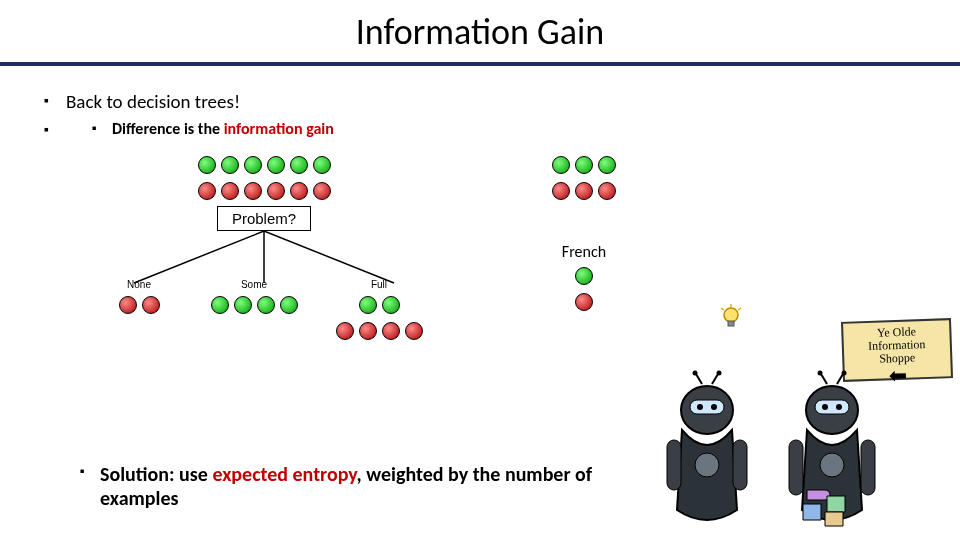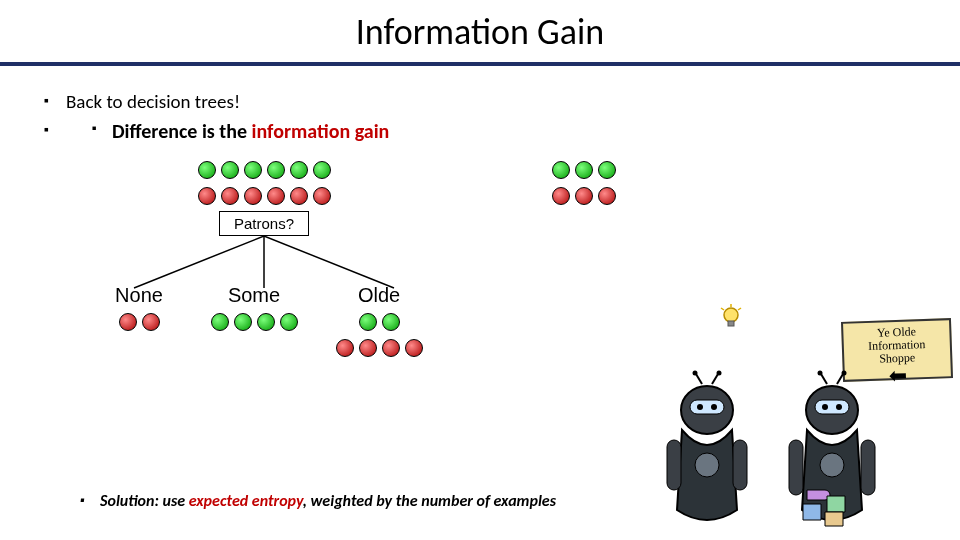--- a/index.html
+++ b/index.html
@@ -19,21 +19,21 @@
   .rule {
     height: 4px;
     background: #1f2f66;
     width: 100%;
   }
   .content { padding: 20px 30px 0 44px; }
   ul { list-style: none; }
   .b1 > li { font-size: 19px; margin: 4px 0; padding-left: 22px; position: relative; }
   .b1 > li::before { content: "▪"; position: absolute; left: 0; top: 2px; font-size: 14px; }
   .b2 { margin-top: 6px; margin-left: 26px; }
-  .b2 > li { font-size: 20px; font-weight: 700; margin: 4px 0; padding-left: 20px; position: relative; }
+  .b2 > li { font-size: 16px; font-weight: 700; margin: 4px 0; padding-left: 20px; position: relative; }
   .b2 > li::before { content: "▪"; position: absolute; left: 0; top: 2px; font-size: 12px; }
   .em-red { color: #c00000; }
   .diagram {
     margin: 18px 0 0 50px;
     width: 560px;
   }
   .dots-row { display: flex; gap: 5px; justify-content: center; }
   .dots-row + .dots-row { margin-top: 4px; }
   .dot { width: 18px; height: 18px; border-radius: 50%; border: 1.5px solid #000; }
   .g { background: radial-gradient(circle at 35% 35%, #7cff7c, #009900); }
@@ -41,31 +41,31 @@
   .dot-stack { display:flex; flex-direction:column; align-items:center; gap:4px;}
   .attr-box {
     border: 1.5px solid #000;
     padding: 3px 14px;
     font-family: Arial, sans-serif;
     font-size: 15px;
     background: #fff;
     display:inline-block;
   }
   .split-wrap { position: relative; height: 120px; }
-  .branch-labels { display:flex; justify-content:space-between; margin-top:48px; font-family: Arial, sans-serif; font-size:20px;}
+  .branch-labels { display:flex; justify-content:space-between; margin-top:48px; font-family: Arial, sans-serif; font-size:10px;}
   .branch-col { display:flex; flex-direction:column; align-items:center; gap:6px; }
   svg.lines { position:absolute; top:0; left:0; width:100%; height:100%; }
   .two-trees { display:flex; gap: 90px; align-items: flex-start; }
   .tree { display:flex; flex-direction:column; align-items:center; }
   .solution {
     position:absolute;
     left: 80px; bottom: 30px;
     width: 520px;
   }
-  .solution li { font-size: 16px; font-weight:700; padding-left:20px; position:relative;font-style:italic; }
+  .solution li { font-size: 20px; font-weight:700; padding-left:20px; position:relative; }
   .solution li::before { content:"▪"; position:absolute; left:0; top:2px; font-size:12px;}
   
   .cartoon { position:absolute; right: 8px; bottom: 0; width: 320px; height: 240px; }
   .sign {
     position:absolute; right:0; top:20px;
     width:110px; height:60px;
     background:#f5e6a8; border:2px solid #333;
     font-family: cursive; font-size:12px; text-align:center;
     padding:4px; transform: rotate(-2deg);
     line-height:1.1;
@@ -117,21 +117,21 @@
           <div class="dots-row">
             <span class="dot r"></span>
               <span class="dot r"></span>
               <span class="dot r"></span>
             <span class="dot r"></span>
               <span class="dot r"></span>
               <span class="dot r"></span>
           </div>
         </div>
         <div style="height:6px"></div>
-        <div class="attr-box">Patrons?</div>
+        <div class="attr-box">Problem?</div>
         <div class="split-wrap" style="width:340px;">
           <svg class="lines" viewBox="0 0 340 120">
             <line x1="170" y1="0" x2="40" y2="52" stroke="#000" stroke-width="1.5"></line>
             <line x1="170" y1="0" x2="170" y2="52" stroke="#000" stroke-width="1.5"></line>
             <line x1="170" y1="0" x2="300" y2="52" stroke="#000" stroke-width="1.5"></line>
           </svg>
           <div class="branch-labels">
             <div class="branch-col" style="width:90px;">
               <span>None</span>
               <div class="dots-row">
@@ -142,21 +142,21 @@
             <div class="branch-col" style="width:120px;">
               <span>Some</span>
               <div class="dots-row">
                   <span class="dot g"></span>
                   <span class="dot g"></span>
                   <span class="dot g"></span>
                   <span class="dot g"></span>
                 </div>
             </div>
             <div class="branch-col" style="width:110px;">
-              <span>Olde</span>
+              <span>Full</span>
               <div class="dot-stack">
                 <div class="dots-row">
                     <span class="dot g"></span>
                     <span class="dot g"></span>
                   </div>
                 <div class="dots-row">
                     <span class="dot r"></span>
                     <span class="dot r"></span>
                     <span class="dot r"></span>
                     <span class="dot r"></span>
@@ -174,20 +174,31 @@
               <span class="dot g"></span>
               <span class="dot g"></span>
           </div>
           <div class="dots-row">
             <span class="dot r"></span>
               <span class="dot r"></span>
               <span class="dot r"></span>
           </div>
         </div>
         <div style="height:42px"></div>
+        <div class="branch-col">
+          <span>French</span>
+          <div class="dot-stack">
+            <div class="dots-row">
+                <span class="dot g"></span>
+              </div>
+            <div class="dots-row">
+                <span class="dot r"></span>
+              </div>
+          </div>
+        </div>
       </div>
     </div>
   </div>
 </div>
 
 <ul class="solution">
   <li>
     <span>Solution: use </span><span class="em-red">expected entropy</span><span>, weighted by the number of examples</span>
   </li>
 </ul>

